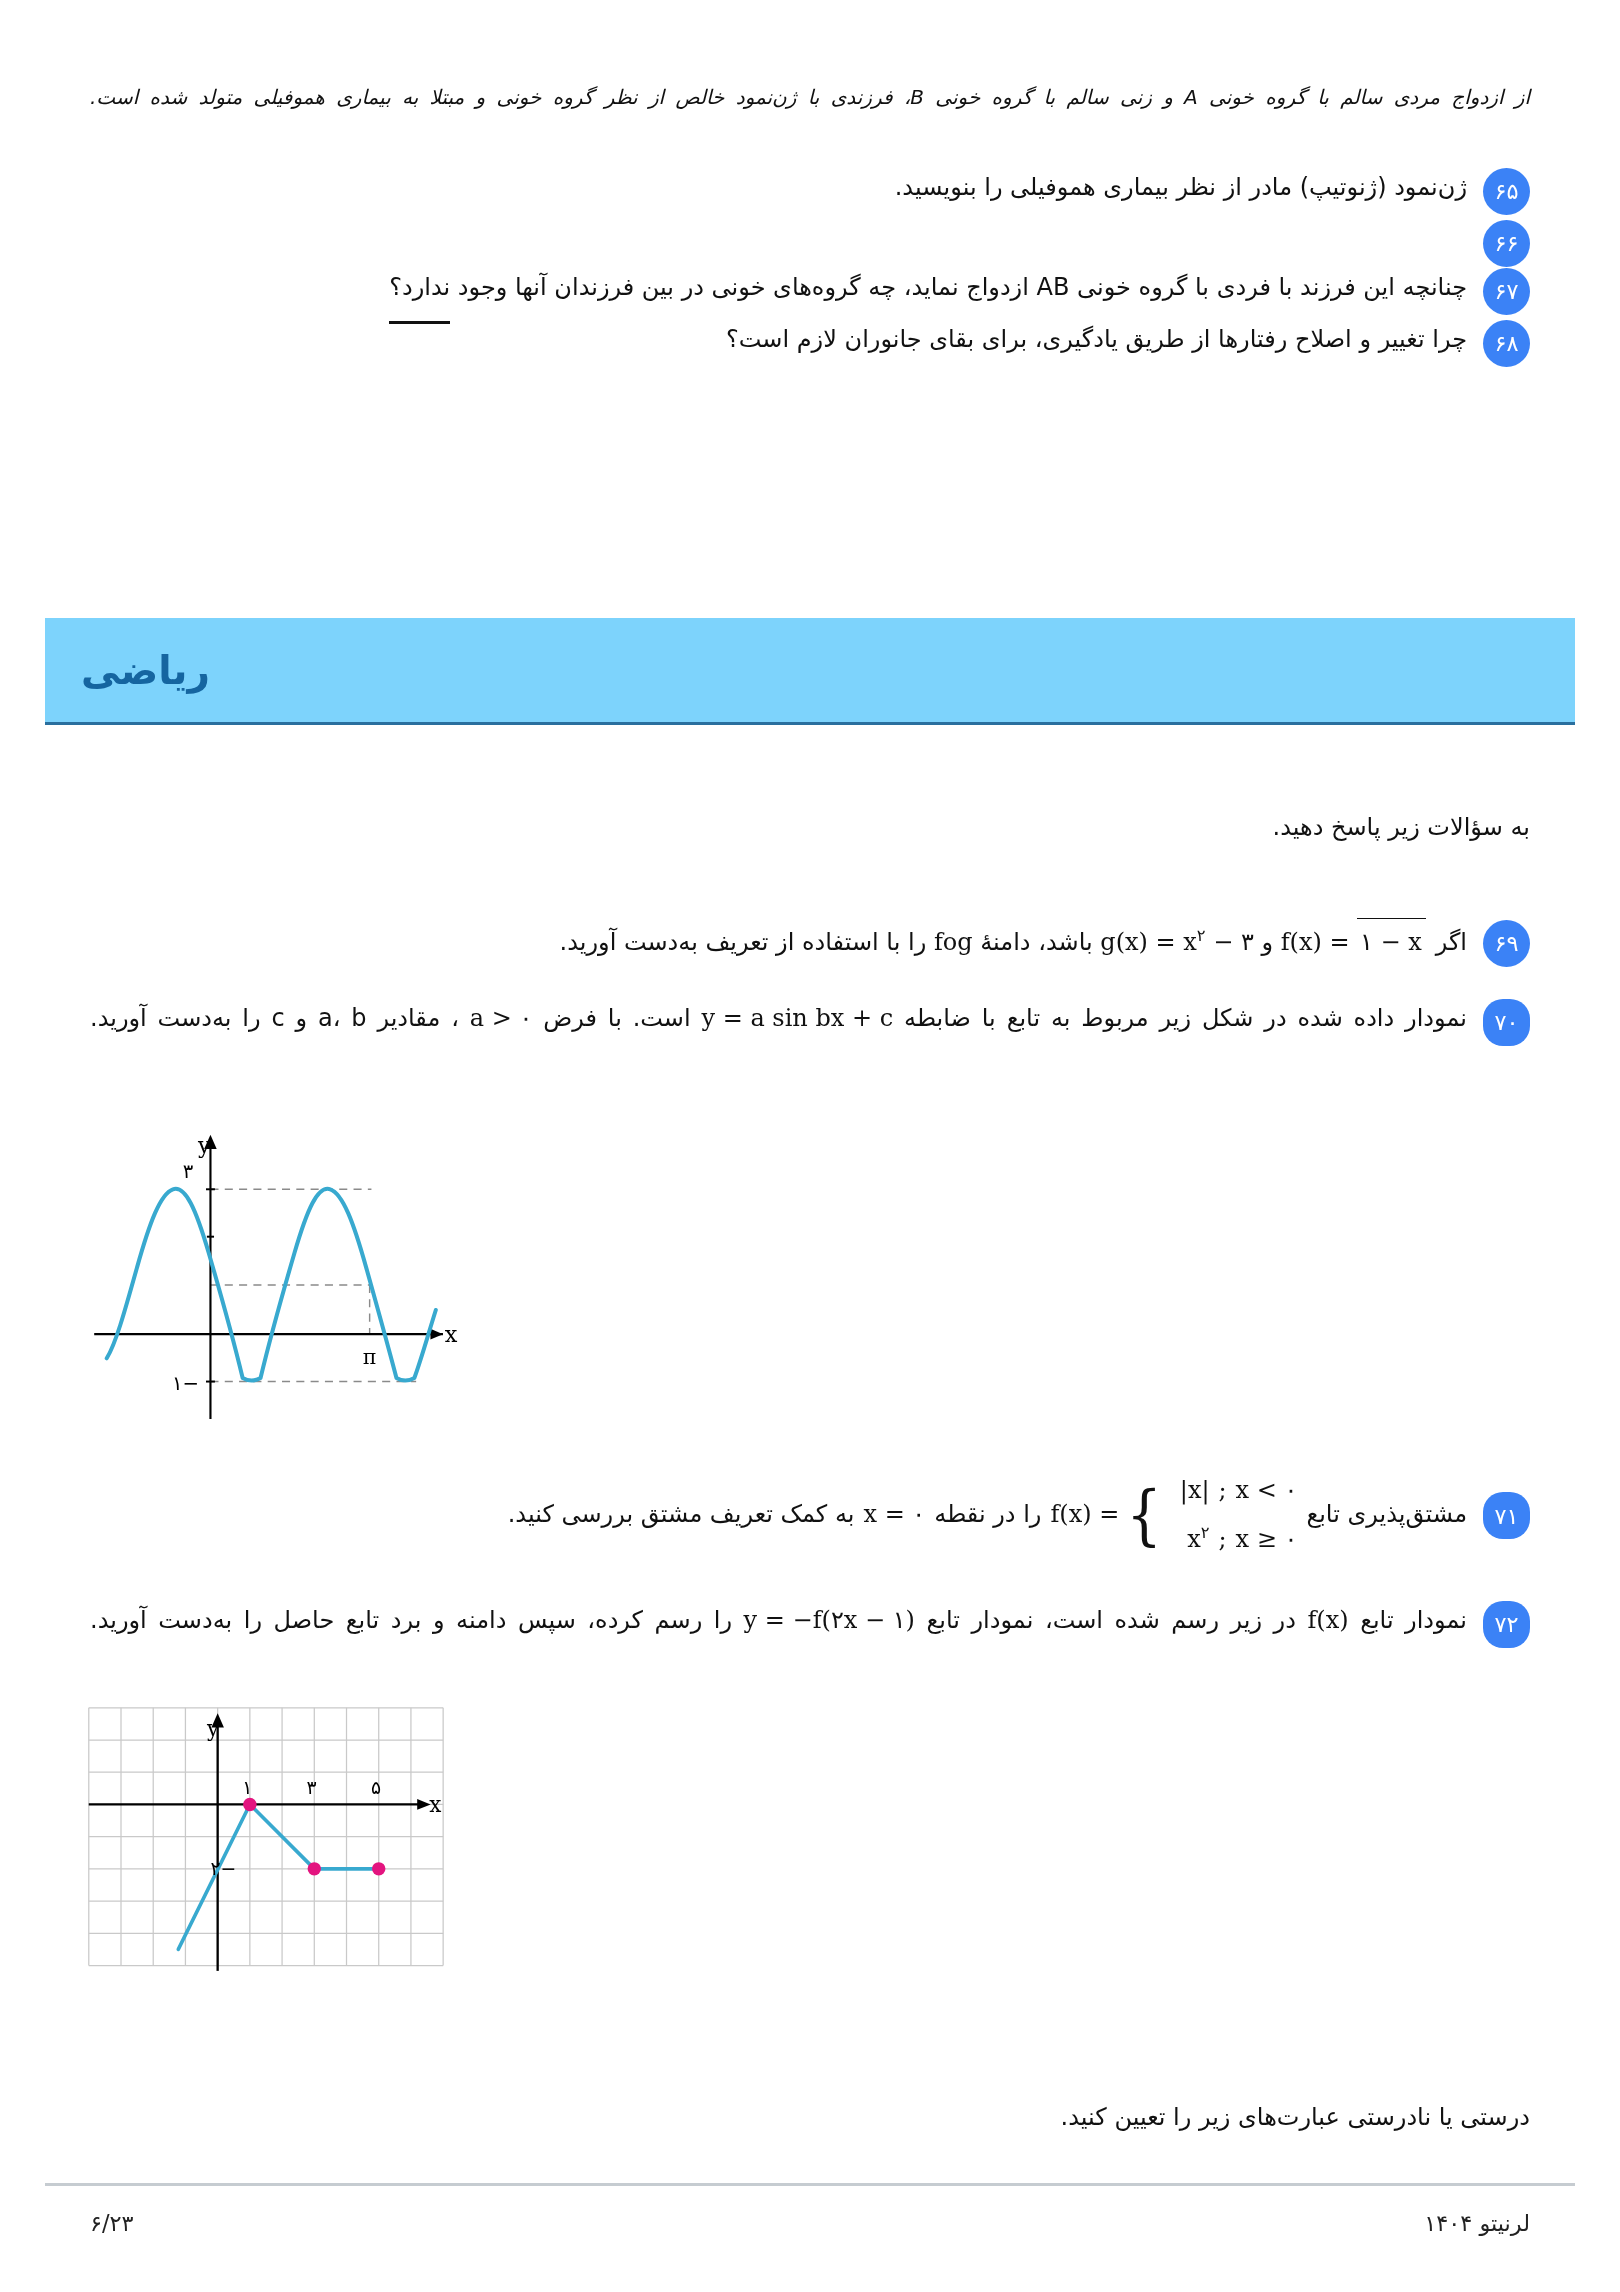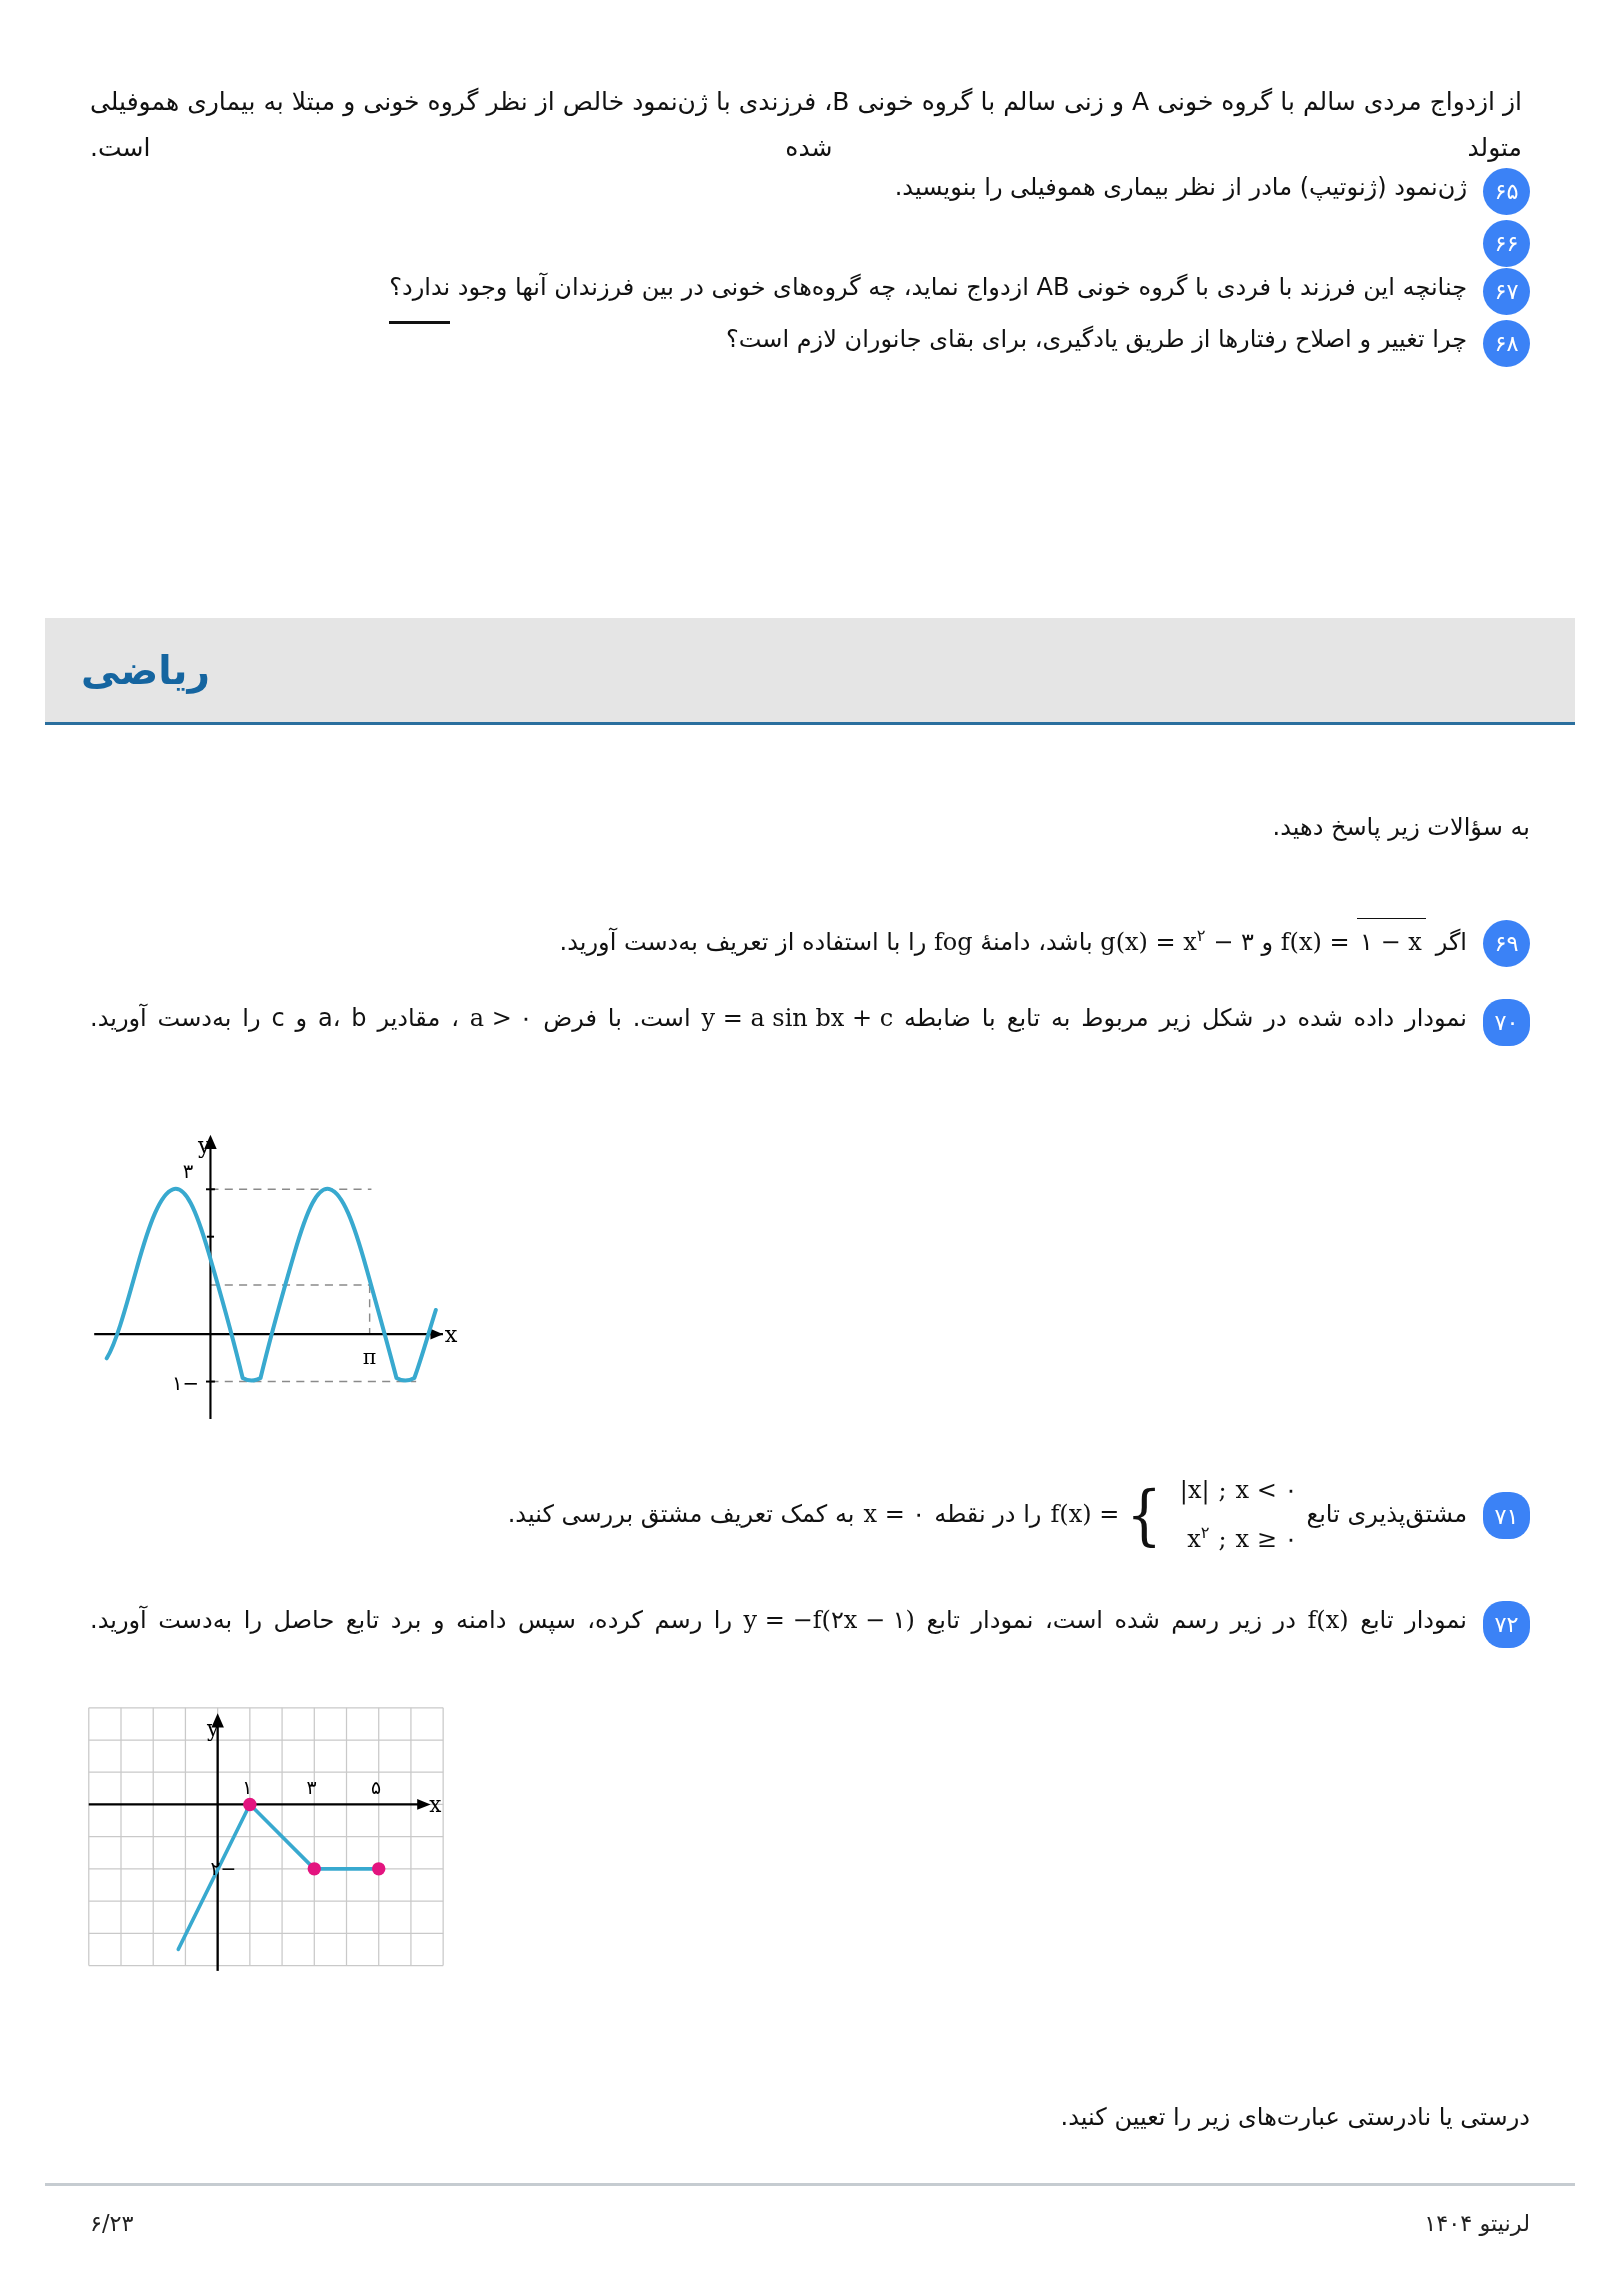--- a/index.html
+++ b/index.html
@@ -18,27 +18,28 @@
 
   .page {
     position: absolute;
     inset: 0;
     padding: 0;
   }
 
   
   .intro-block {
     position: absolute;
-    right: 98px;
+    right: 90px;
     left: 90px;
     text-align: justify;
     text-align-last: justify;
-    font-size: 25px;
+    font-size: 20px;
     line-height: 1.85;
     direction: rtl;
+    font-style: italic;
   }
 
   .qrow {
     position: absolute;
     right: 90px;
     left: 90px;
     display: flex;
     flex-direction: row;
     align-items: flex-start;
     gap: 16px;
@@ -94,21 +95,21 @@
   .under-strong {
     border-bottom: 3.6px solid #111;
     padding-bottom: 20px;
   }
 
   
   .section-banner {
     position: absolute;
     right: 45px;
     left: 45px;
-    background: #e5e5e5;
+    background: #7dd3fc;
     border-bottom: 3.6px solid #2a6f9e;
     box-sizing: border-box;
     display: flex;
     align-items: center;
     justify-content: flex-start;
     padding: 0 36px;
   }
   .section-banner .title {
     color: #1565a0;
     font-size: 39px;

